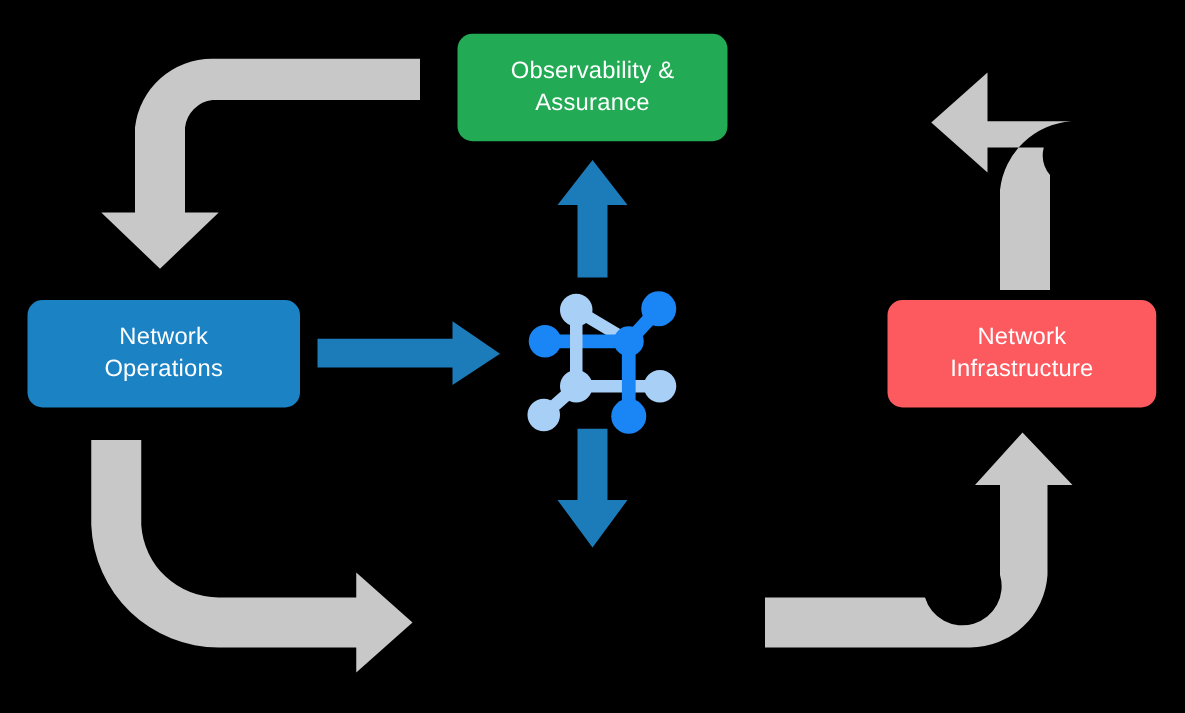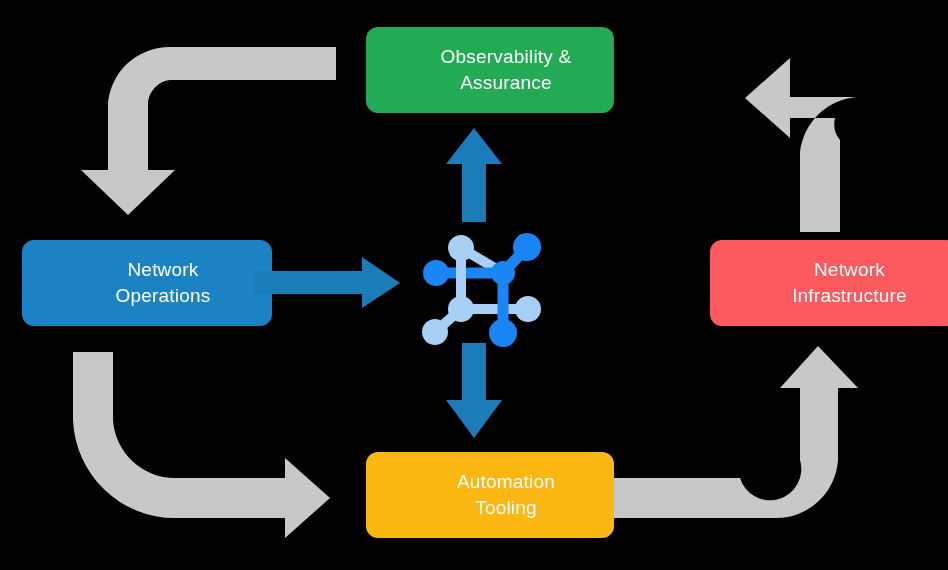--- a/index.html
+++ b/index.html
@@ -3,21 +3,20 @@
 <meta charset="utf-8">
 <style>
   html,body{margin:0;padding:0;background:#000;}
   body{width:948px;height:570px;overflow:hidden;font-family:"Liberation Sans",sans-serif;}
   #stage{position:relative;width:948px;height:570px;background:#000000;}
   .node-box{
     position:absolute;border-radius:12px;display:flex;align-items:center;
     justify-content:center;text-align:center;color:#ffffff;
     font-size:19px;font-weight:400;line-height:1.35;letter-spacing:.2px;
     font-family:"Liberation Sans",sans-serif;
-    padding-left:32px;
   }
   .node-box span{display:block;white-space:pre-line;}
   #box-observability{left:366px;top:27px;width:216px;height:86px;}
   #box-operations   {left:22px; top:240px;width:218px;height:86px;}
   #box-infrastructure{left:710px;top:240px;width:215px;height:86px;}
   #box-automation   {left:366px;top:452px;width:216px;height:86px;}
   .svg-layer{position:absolute;left:0;top:0;width:948px;height:570px;}
 </style>
 </head>
 <body>
@@ -43,24 +42,20 @@
   <div class="node-box" id="box-operations" style="background:#1b82c4">
     <span>Network
 Operations</span>
   </div>
 
   <div class="node-box" id="box-infrastructure" style="background:#fc5a5f">
     <span>Network
 Infrastructure</span>
   </div>
 
-  <div class="node-box" id="box-automation" style="background:#fcb713">
-    <span>Automation
-Tooling</span>
-  </div>
 
   <svg class="svg-layer" viewBox="0 0 948 570" xmlns="http://www.w3.org/2000/svg">
 
     <path fill="#1c7cba" d="M 474,128 L 502,164 L 486,164 L 486,222 L 462,222 L 462,164 L 446,164 Z"></path>
 
     <path fill="#1c7cba" d="M 400,283 L 362,308 L 362,294 L 254,294 L 254,271 L 362,271 L 362,257 Z"></path>
 
     <path fill="#1c7cba" d="M 474,438 L 446,400 L 462,400 L 462,343 L 486,343 L 486,400 L 502,400 Z"></path>
   </svg>
 

